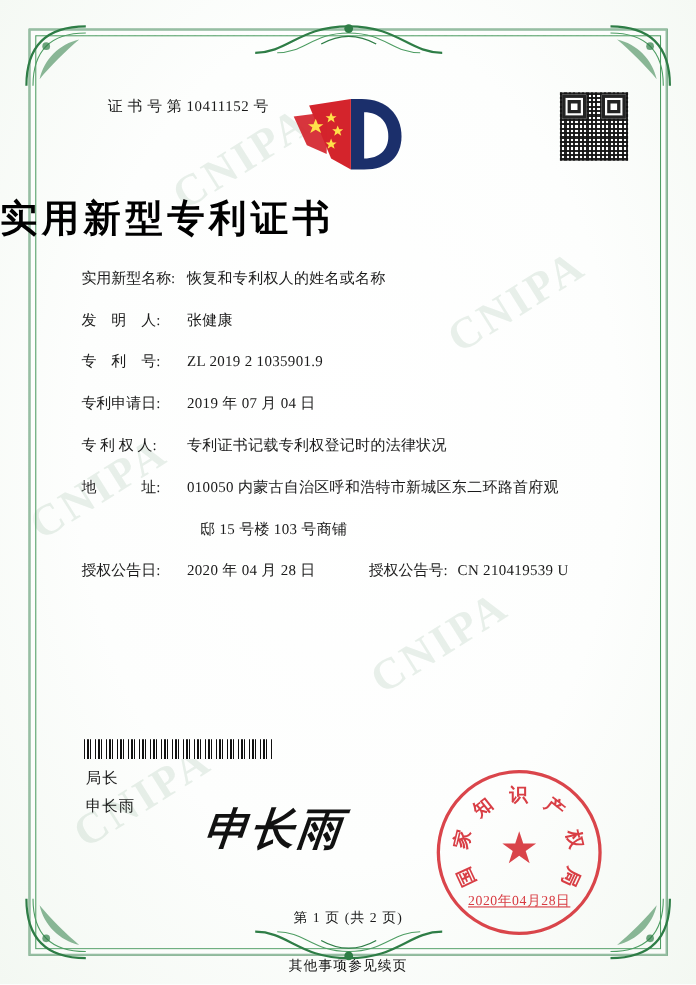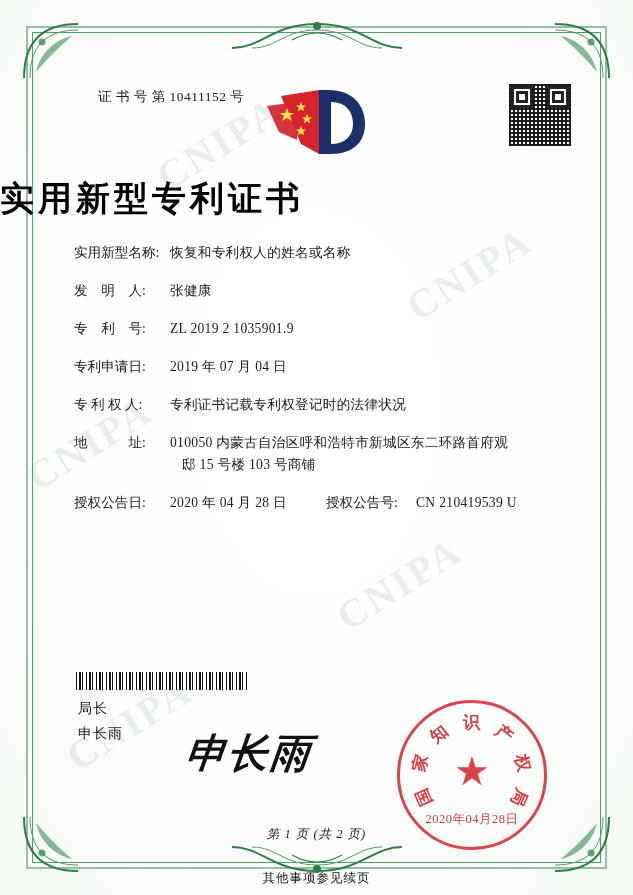--- a/index.html
+++ b/index.html
@@ -163,29 +163,29 @@
     flex: 0 0 96px;
     letter-spacing: 0px;
     white-space: nowrap;
   }
   .field-value {
     flex: 1;
     letter-spacing: .3px;
   }
   .field-value .line2 {
     display: block;
-    margin-top: 5px;
+    margin-top: 21px;
     padding-left: 12px;
   }
   .two-col {
     display: flex;
     margin-bottom: 18px;
   }
   .col-a { display: flex; width: 252px; flex: 0 0 252px; }
-  .col-b { display: flex; }
+  .col-b { display: flex; text-align: center; }
   .col-b .field-label { width: 90px; flex: 0 0 90px; }
 
   
   .paragraphs {
     position: absolute;
     left: 74px; right: 70px;
     top: 530px;
     font-size: 13px;
     line-height: 1.85;
     text-align: justify;
@@ -245,20 +245,21 @@
   }
   .seal-date {
     position: absolute;
     left: 0; right: 0;
     bottom: 22px;
     text-align: center;
     color: #d4242c;
     font-size: 12.5px;
     letter-spacing: .5px;
     opacity: .9;
+    text-decoration: underline;
   }
   .seal-char {
     position: absolute;
     color: #d4242c;
     font-size: 17px;
     font-weight: bold;
     opacity: .88;
     font-family: "DejaVu Serif", serif;
     transform-origin: 50% 64px;
   }
@@ -272,21 +273,20 @@
   }
 
   
   .page-no {
     position: absolute;
     left: 0; right: 0;
     top: 826px;
     text-align: center;
     font-size: 12.5px;
     letter-spacing: 1px;
-    font-style: italic;
   }
   .footer-note {
     position: absolute;
     left: 0; right: 0;
     bottom: 8px;
     text-align: center;
     font-size: 12.5px;
     letter-spacing: 1px;
     color: #111;
     font-family: Liberation Serif, serif;

